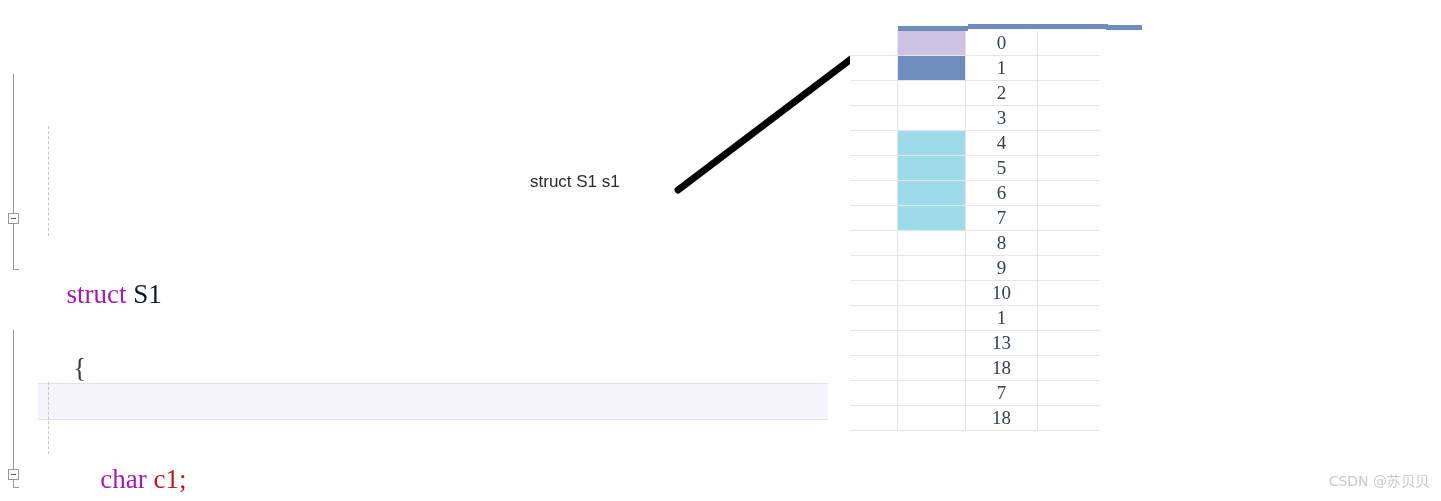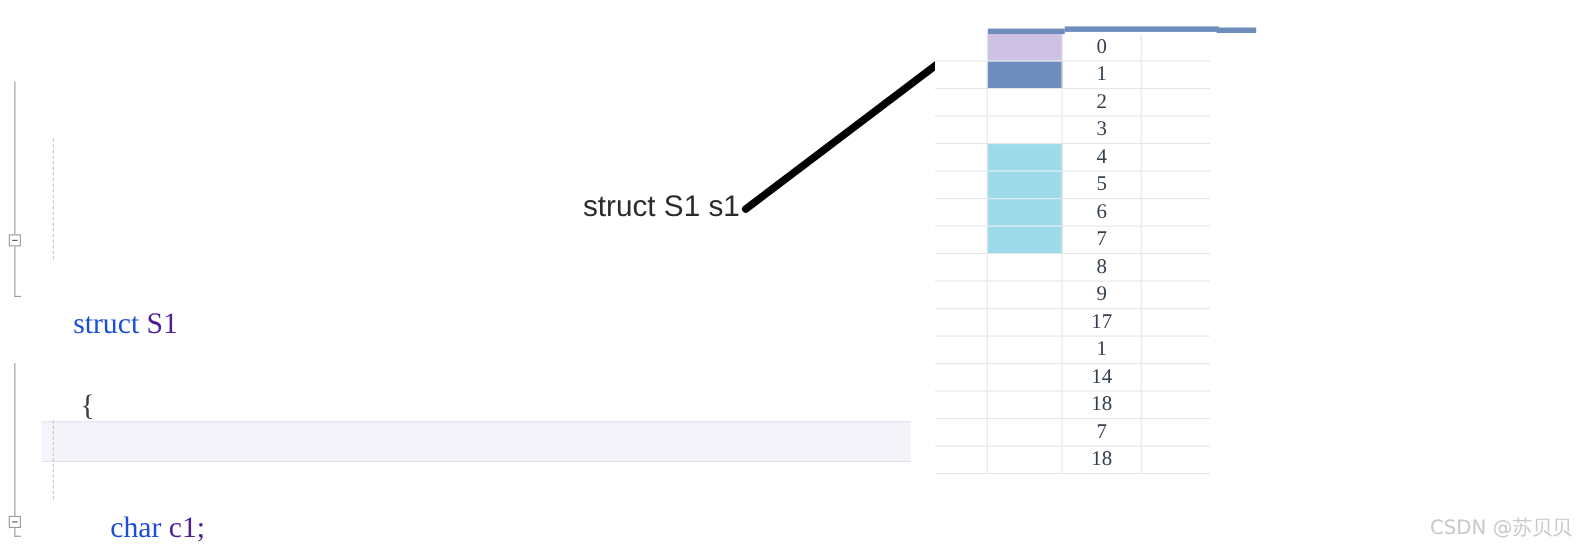--- a/index.html
+++ b/index.html
@@ -81,23 +81,23 @@
   }
   
   .indent-guide {
     position: absolute;
     left: 22px;
     width: 0;
     border-left: 1px dashed #c6c6c6;
   }
 
   
-  .kw    { color: #1d4ed8; }
-  .type  { color: #4c1d95; }
-  .plain { color: #4c1d95; }
+  .kw    { color: #a21caf; }
+  .type  { color: #0f172a; }
+  .plain { color: #b91c1c; }
   .punc  { color: #3b3b3b; }
 
   
   #current-line-highlight {
     position: absolute;
     left: 38px;
     top: 383px;
     width: 790px;
     height: 37px;
     background: #f4f4fa;
@@ -105,21 +105,21 @@
     border-bottom: 1px solid #e2e2ee;
     box-sizing: border-box;
   }
 
   
   #annotation-label {
     position: absolute;
     left: 530px;
     top: 172px;
     font-family: "Liberation Sans", sans-serif;
-    font-size: 27px;
+    font-size: 17px;
     color: #2b2b2b;
     white-space: nowrap;
     text-align: right;
   }
   #leader-line {
     position: absolute;
     left: 660px;
     top: 14px;
     width: 250px;
     height: 190px;
@@ -181,21 +181,21 @@
   #seg1 { left: 0px;   top: 2px; width: 70px; }
   #seg2 { left: 70px;  top: 0px; width: 140px; }
   #seg3 { left: 208px; top: 1px; width: 36px; }
 
   
   #watermark {
     position: absolute;
     right: 12px;
     bottom: 10px;
     font-family: "DejaVu Sans", sans-serif;
-    font-size: 18px;
+    font-size: 14px;
     color: #c9c9c9;
     white-space: nowrap;
   }
 </style>
 </head>
 <body>
 
 <div id="code-pane">
 
   <div id="current-line-highlight"></div>
@@ -295,33 +295,33 @@
       </div>
       <div class="sheet-row">
         <div class="sheet-cell col-a"></div>
         <div class="sheet-cell col-b"></div>
         <div class="sheet-cell col-c">9</div>
         <div class="sheet-cell col-d"></div>
       </div>
       <div class="sheet-row">
         <div class="sheet-cell col-a"></div>
         <div class="sheet-cell col-b"></div>
-        <div class="sheet-cell col-c">17</div>
+        <div class="sheet-cell col-c">10</div>
         <div class="sheet-cell col-d"></div>
       </div>
       <div class="sheet-row">
         <div class="sheet-cell col-a"></div>
         <div class="sheet-cell col-b"></div>
         <div class="sheet-cell col-c">1</div>
         <div class="sheet-cell col-d"></div>
       </div>
       <div class="sheet-row">
         <div class="sheet-cell col-a"></div>
         <div class="sheet-cell col-b"></div>
-        <div class="sheet-cell col-c">14</div>
+        <div class="sheet-cell col-c">13</div>
         <div class="sheet-cell col-d"></div>
       </div>
       <div class="sheet-row">
         <div class="sheet-cell col-a"></div>
         <div class="sheet-cell col-b"></div>
         <div class="sheet-cell col-c">18</div>
         <div class="sheet-cell col-d"></div>
       </div>
       <div class="sheet-row">
         <div class="sheet-cell col-a"></div>

